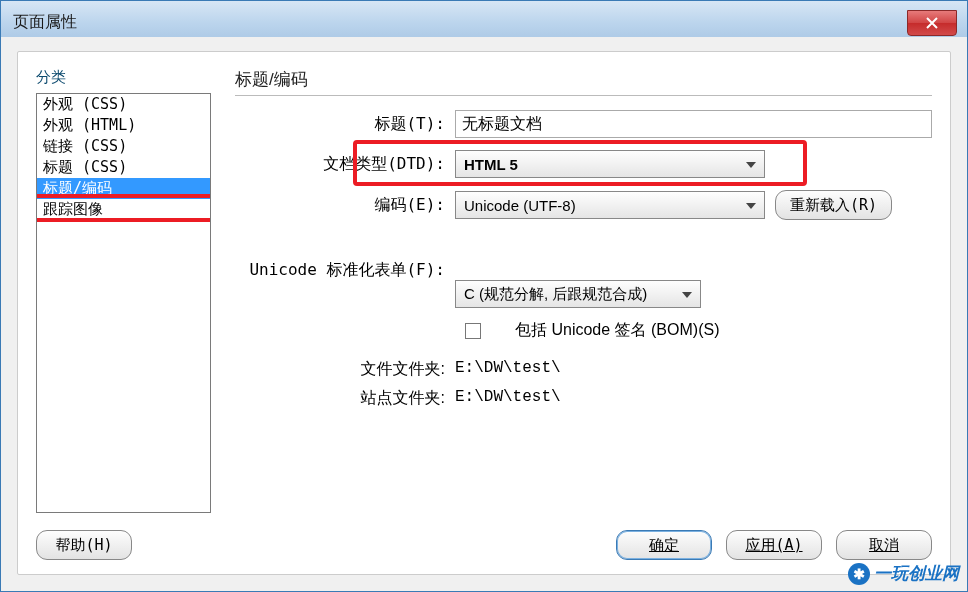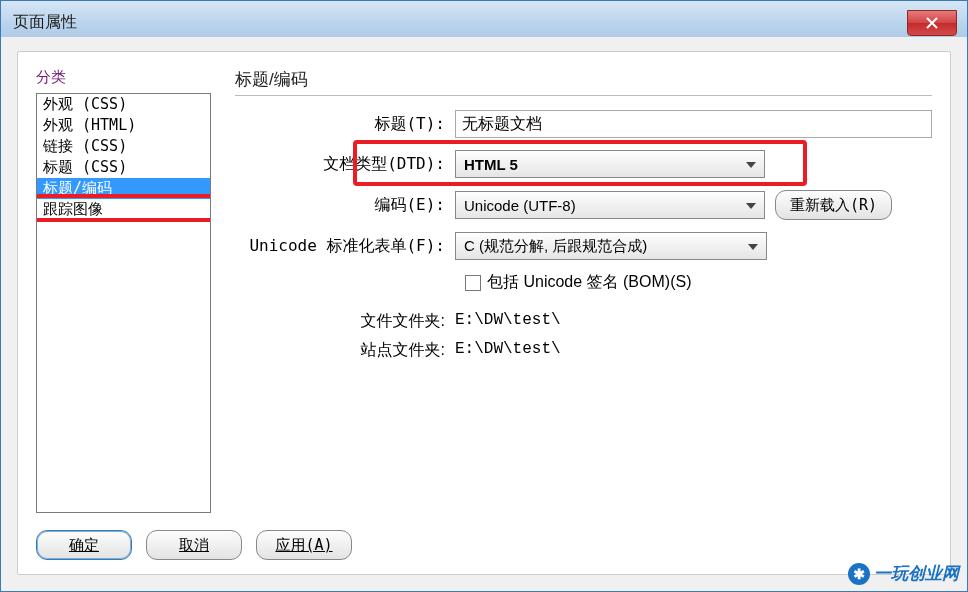--- a/index.html
+++ b/index.html
@@ -4,42 +4,42 @@
 <style>
 * { box-sizing: border-box; margin: 0; padding: 0; font-family: "Microsoft YaHei", SimSun, sans-serif; }
 body { background: #fff; width: 968px; height: 592px; overflow: hidden; }
 .window { width: 968px; height: 592px; border: 1px solid #3a7ab5; background: #fff; position: relative; }
 .titlebar { height: 44px; background: linear-gradient(to bottom, #d7e6f5 0%, #bcd5ed 50%, #a8c6e4 100%); border-bottom: 1px solid #8aa8c5; display: flex; align-items: center; justify-content: space-between; padding: 0 4px 0 12px; }
 .titlebar-text { font-size: 16px; color: #1a1a1a; }
 .close-btn { width: 50px; height: 26px; margin-right: 6px; background: linear-gradient(to bottom, #e77a7a 0%, #d14545 49%, #c52b2b 50%, #d24a4a 100%); border: 1px solid #8b2929; border-radius: 0 0 4px 4px; display: flex; align-items: center; justify-content: center; color: #fff; font-weight: bold; font-size: 14px; cursor: pointer; text-shadow: 0 -1px 0 rgba(0,0,0,0.3); }
 .body-area { position: absolute; top: 36px; left: 0; right: 0; bottom: 0; padding: 14px 16px 16px 16px; background: #f0f0f0; }
 .inner { background: #fff; border: 1px solid #ccc; border-radius: 2px; padding: 16px 18px 14px 18px; height: 100%; position: relative; }
 .cols { display: flex; gap: 24px; height: calc(100% - 50px); }
-.cat-label { font-size: 15px; color: #701a75; margin-bottom: 6px; }
+.cat-label { font-size: 15px; color: #0c4a6e; margin-bottom: 6px; }
 .cat-col { width: 175px; }
 .cat-list { border: 1px solid #7a7a7a; height: 420px; background: #fff; overflow: hidden; position: relative; }
 .cat-item { font-size: 15px; padding: 1px 6px; font-family: SimSun, monospace; white-space: nowrap; cursor: pointer; }
 .cat-item.selected { background: #3399ff; color: #fff; }
 .highlight-ring { position: absolute; border: 4px solid #ec1c24; pointer-events: none; }
 .ring1 { left: -6px; top: 100px; width: 185px; height: 28px; border-radius: 2px; }
 .main-col { flex: 1; }
 .section-head { font-size: 17px; color: #222; margin-bottom: 4px; }
 .section-rule { border: none; border-top: 1px solid #bbb; margin-bottom: 14px; }
 .form-row { display: flex; align-items: center; margin-bottom: 12px; position: relative; }
 .form-label { width: 220px; text-align: right; font-size: 16px; padding-right: 10px; font-family: SimSun, monospace; }
 .text-input { flex: 1; height: 28px; border: 1px solid #aaa; background: #fff; font-size: 16px; padding: 2px 6px; font-family: Liberation Mono, monospace; }
 .dropdown { position: relative; height: 28px; border: 1px solid #888; background: linear-gradient(to bottom, #fefefe 0%, #e5e5e5 100%); font-size: 15px; padding: 2px 28px 2px 8px; font-family: "Courier New", SimSun, monospace; display: flex; align-items: center; cursor: pointer; }
 .dropdown::after { content: ""; position: absolute; right: 8px; top: 50%; margin-top: -2px; border-left: 5px solid transparent; border-right: 5px solid transparent; border-top: 6px solid #444; }
 .dd-dtd { width: 310px; font-weight: bold; }
 .dd-enc { width: 310px; }
-.dd-norm { width: 312px; }
+.dd-norm { width: 246px; margin-top: 48px; }
 .btn { height: 30px; padding: 0 14px; background: linear-gradient(to bottom, #fdfdfd 0%, #e3e3e3 100%); border: 1px solid #888; border-radius: 11px; font-size: 15px; font-family: SimSun, monospace; cursor: pointer; display: inline-flex; align-items: center; }
 .reload-btn { margin-left: 10px; }
 .ring2 { left: 118px; top: -10px; width: 454px; height: 46px; border-radius: 4px; }
-.checkbox-row { display: flex; align-items: center; margin-left: 230px; margin-bottom: 18px; }
+.checkbox-row { display: flex; align-items: center; margin-left: 230px; margin-bottom: 18px; gap: 28px; }
 .checkbox { width: 16px; height: 16px; border: 1px solid #777; background: #fff; margin-right: 6px; cursor: pointer; }
 .info-row { display: flex; margin-bottom: 8px; font-size: 16px; font-family: SimSun, monospace; }
 .info-label { width: 220px; text-align: right; padding-right: 10px; }
 .info-val { font-family: "Courier New", monospace; }
 .bottom-bar { position: absolute; left: 18px; right: 18px; bottom: 14px; display: flex; justify-content: space-between; }
 .bottom-right { display: flex; gap: 14px; text-decoration: underline; }
 .bottom-bar .btn { min-width: 96px; justify-content: center; }
 .btn.primary { border: 1px solid #3a7ab5; box-shadow: 0 0 0 1px #7ab0e0 inset; }
 .watermark { position: absolute; right: 8px; bottom: 6px; display: flex; align-items: center; gap: 4px; color: #1a72c4; font-size: 17px; font-weight: bold; font-style: italic; pointer-events: none; }
 .wm-icon { width: 22px; height: 22px; border-radius: 50%; background: #1a72c4; display: flex; align-items: center; justify-content: center; color: #fff; font-size: 14px; font-style: normal; }
@@ -115,24 +115,25 @@
             <div class="info-val">E:\DW\test\</div>
           </div>
           <div class="info-row">
             <div class="info-label">站点文件夹:</div>
             <div class="info-val">E:\DW\test\</div>
           </div>
         </div>
       </div>
 
       <div class="bottom-bar">
+        <button class="btn">帮助(H)</button>
         <div class="bottom-right">
           <button class="btn primary">确定</button>
+          <button class="btn">应用(A)</button>
           <button class="btn">取消</button>
-          <button class="btn">应用(A)</button>
         </div>
       </div>
     </div>
   </div>
 
   <div class="watermark">
     <span class="wm-icon">✱</span>
     <span>一玩创业网</span>
   </div>
 </div>

